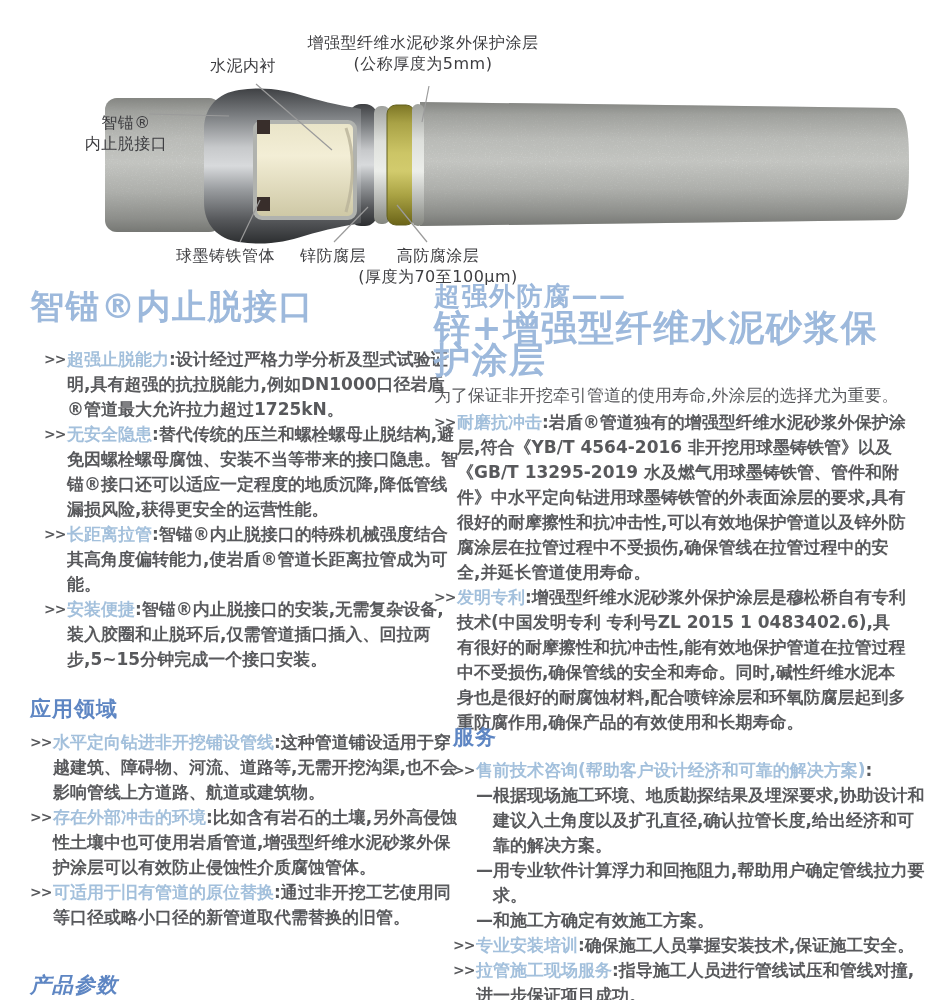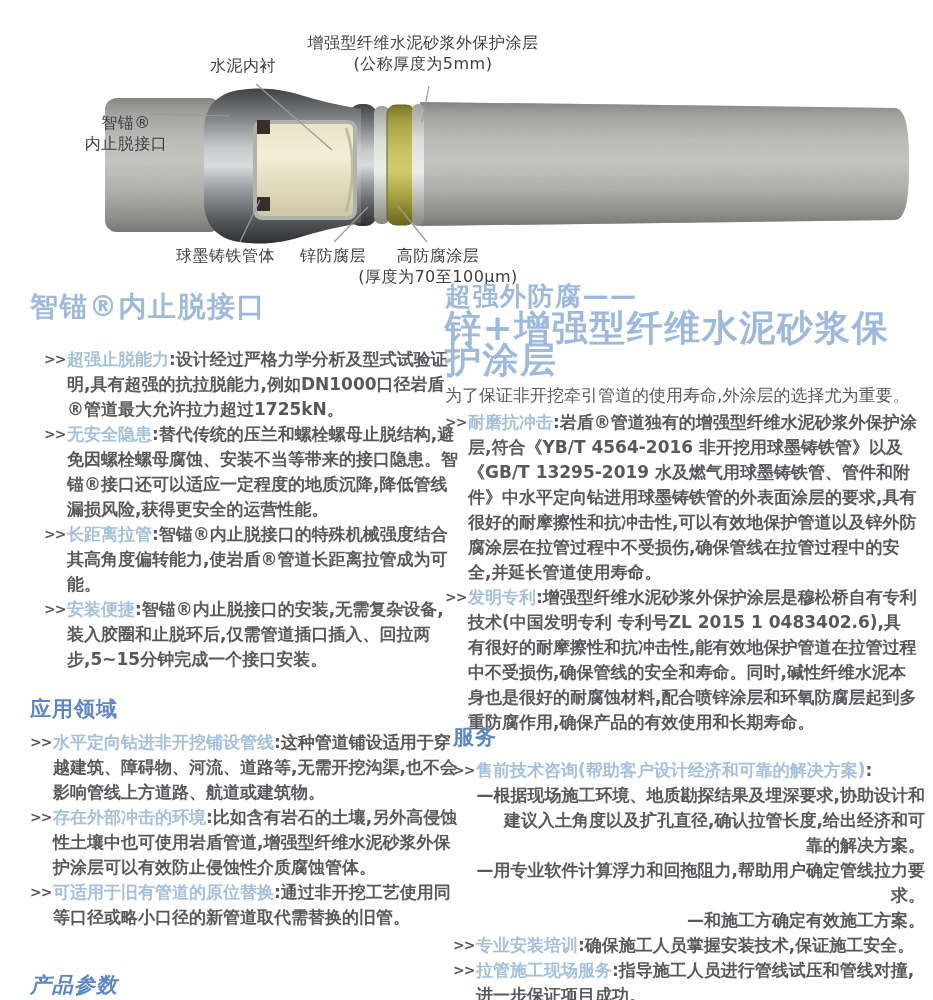--- a/index.html
+++ b/index.html
@@ -11,39 +11,39 @@
   .abs{position:absolute;}
   
   .dlabel{
     position:absolute;font-size:16px;line-height:21px;color:#3d3d40;
     white-space:nowrap;letter-spacing:0.5px;
   }
   .dlabel.center{text-align:center;}
   
   .block{position:absolute;}
   .h1{
-    font-size:28px;line-height:33px;font-weight:700;color:#9db9dc;
+    font-size:34px;line-height:33px;font-weight:700;color:#9db9dc;
     letter-spacing:1.5px;margin:0;
   }
   .h2{
     font-size:21px;line-height:26px;font-weight:700;color:#5e86c3;
     letter-spacing:1px;margin:0;
   }
   .body-txt{font-size:17px;line-height:25px;color:#58595c;}
   .intro{margin:7px 0 0 0;}
   .bullets{margin-top:2px;}
   .bullet{display:flex;align-items:flex-start;}
   .left-col .bullet{margin-left:14px;}
   .mk{
     flex:0 0 23px;width:23px;font-size:14px;font-weight:700;color:#595a5d;
     letter-spacing:-1px;line-height:25px;
   }
   .bc{flex:1 1 auto;font-weight:bold;}
   .kw{color:#a3c0dc;}
-  .sub{padding-left:17px;text-indent:-17px;text-align:right;}
+  .sub{padding-left:17px;text-indent:-17px;}
   .mt24{margin-top:24px;}
   .mt8{margin-top:8px;}
 </style>
 </head>
 <body>
 
 <div class="abs" style="left:0;top:0;width:933px;height:285px;margin-left:43px;">
   <svg width="933" height="285" viewBox="0 0 933 285" style="position:absolute;left:0;top:0;">
     <defs>
       <linearGradient id="pipeGrad" x1="0" y1="0" x2="0" y2="1">
@@ -161,21 +161,21 @@
       <span class="mk">&gt;&gt;</span>
       <div class="bc"><span class="kw">长距离拉管</span><span>:智锚®内止脱接口的特殊机械强度结合其高角度偏转能力,使岩盾®管道长距离拉管成为可能。</span></div>
     </div>
     <div class="bullet">
       <span class="mk">&gt;&gt;</span>
       <div class="bc"><span class="kw">安装便捷</span><span>:智锚®内止脱接口的安装,无需复杂设备,装入胶圈和止脱环后,仅需管道插口插入、回拉两步,5~15分钟完成一个接口安装。</span></div>
     </div>
   </div>
 </div>
 
-<div class="block body-txt" style="left:445px;top:280px;width:472px;">
+<div class="block body-txt" style="left:434px;top:280px;width:472px;">
   <h2 class="h1" style="font-size:26px;line-height:32px;">超强外防腐——</h2>
   <h2 class="h1" style="font-size:36px;line-height:32px;">锌+增强型纤维水泥砂浆保护涂层</h2>
   <div class="intro">为了保证非开挖牵引管道的使用寿命,外涂层的选择尤为重要。</div>
   <div class="bullets">
     <div class="bullet">
       <span class="mk">&gt;&gt;</span>
       <div class="bc"><span class="kw">耐磨抗冲击</span><span>:岩盾®管道独有的增强型纤维水泥砂浆外保护涂层,符合《YB/T 4564-2016 非开挖用球墨铸铁管》以及《GB/T 13295-2019 水及燃气用球墨铸铁管、管件和附件》中水平定向钻进用球墨铸铁管的外表面涂层的要求,具有很好的耐摩擦性和抗冲击性,可以有效地保护管道以及锌外防腐涂层在拉管过程中不受损伤,确保管线在拉管过程中的安全,并延长管道使用寿命。</span></div>
     </div>
     <div class="bullet">
       <span class="mk">&gt;&gt;</span>

